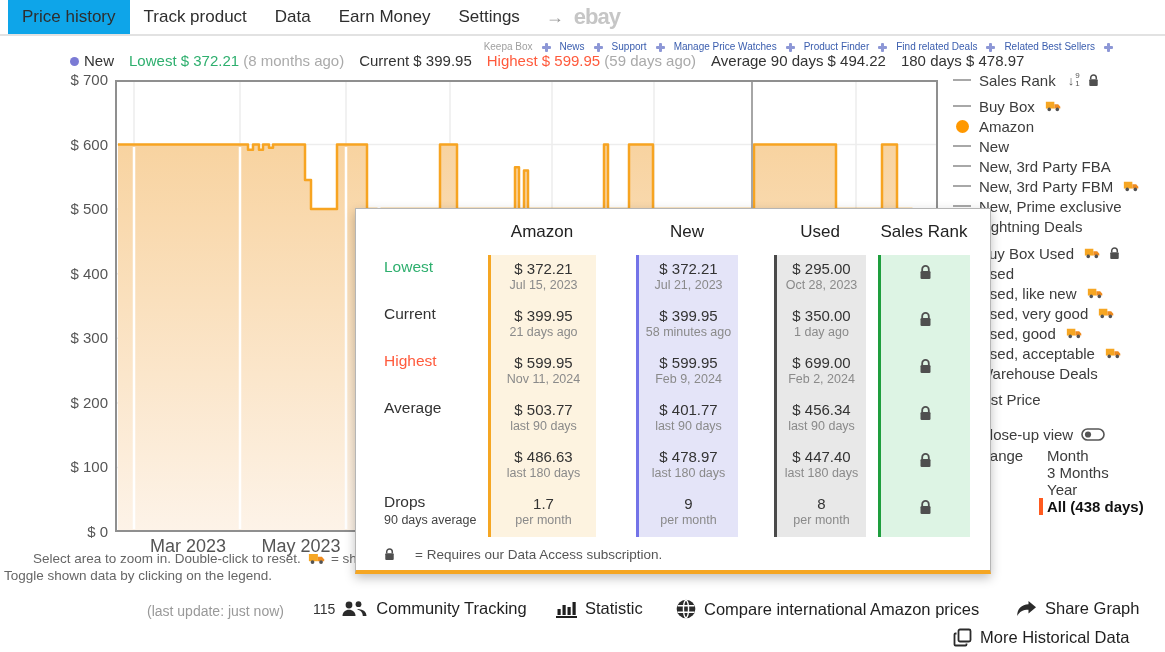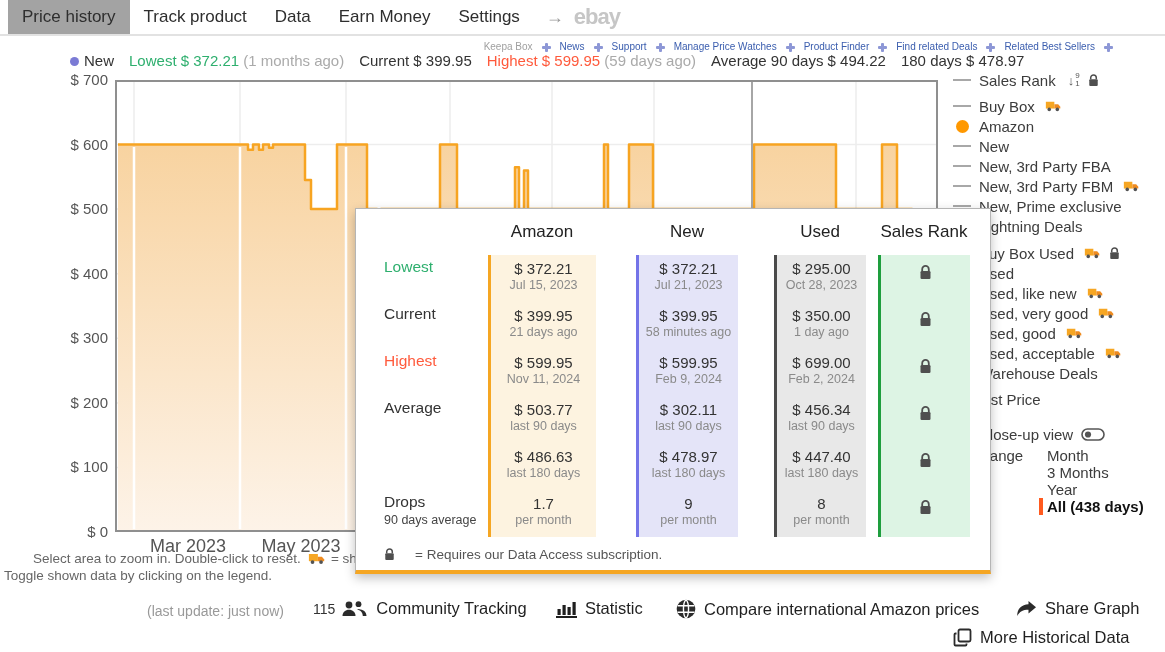--- a/index.html
+++ b/index.html
@@ -2,21 +2,21 @@
 <html><head>
 <meta charset="utf-8">
 <style>
   html,body{margin:0;padding:0;background:#fff;}
   body{width:1165px;height:652px;position:relative;overflow:hidden;
        font-family:"Liberation Sans","DejaVu Sans",sans-serif;color:#333;}
   
   .tabbar{position:absolute;left:0;top:8;width:1165px;display:flex;align-items:flex-end;
           border-bottom:2px solid #e2e2e2;padding-left:8px;box-sizing:border-box;}
   .tab{font-size:17px;color:#2e2e2e;padding:7px 14px;cursor:pointer;white-space:nowrap;}
-  .tab.active{background:#a3a3a3;}
+  .tab.active{background:#0ea5e9;}
   .tab-arrow{color:#9a9a9a;font-size:18px;padding:4px 8px 6px 12px;}
   .brand{color:#c6c6c6;font-size:22px;font-weight:bold;letter-spacing:-1px;padding:2px 10px 4px 2px;}
   
   .subnav{position:absolute;top:41px;right:52px;display:flex;align-items:flex-end;gap:9px;
           font-size:10px;white-space:nowrap;z-index:0;}
   .subnav .lnk{color:#3a5dae;cursor:pointer;}
   .subnav .lnk.muted{color:#a0a0a0;}
   .sep{position:relative;width:9px;height:9px;display:inline-block;}
   .sep::before{content:"";position:absolute;left:3px;top:0;width:3px;height:9px;background:#8d97d6;border-radius:1px;}
   .sep::after{content:"";position:absolute;left:0;top:3px;width:9px;height:3px;background:#8d97d6;border-radius:1px;}
@@ -103,21 +103,21 @@
   <span class="lnk">Product Finder</span>
     <span class="sep"></span>
   <span class="lnk">Find related Deals</span>
     <span class="sep"></span>
   <span class="lnk">Related Best Sellers</span>
     <span class="sep"></span>
 </div>
 
 <div class="stats">
   <span class="dark"><span class="dot"></span><span>New</span></span>
-  <span><span class="green"><span>Lowest</span> <span>$ 372.21</span></span> <span class="gray">(1 months ago)</span></span>
+  <span><span class="green"><span>Lowest</span> <span>$ 372.21</span></span> <span class="gray">(8 months ago)</span></span>
   <span class="dark">Current $ 399.95</span>
   <span><span class="red"><span>Highest</span> <span>$ 599.95</span></span> <span class="gray">(59 days ago)</span></span>
   <span class="dark">Average 90 days $ 494.22</span>
   <span class="dark">180 days $ 478.97</span>
 </div>
 
 <svg id="chart-svg" width="823" height="452">
   <defs>
     <linearGradient id="fillgrad" x1="0" y1="0" x2="0" y2="1">
       <stop offset="0" stop-color="#f8d3a0"></stop>
@@ -359,21 +359,21 @@
           </div>
         <div class="dcell">
             <div class="main">$ 399.95</div>
             <div class="sub">58 minutes ago</div>
           </div>
         <div class="dcell">
             <div class="main">$ 599.95</div>
             <div class="sub">Feb 9, 2024</div>
           </div>
         <div class="dcell">
-            <div class="main">$ 302.11</div>
+            <div class="main">$ 401.77</div>
             <div class="sub">last 90 days</div>
           </div>
         <div class="dcell">
             <div class="main">$ 478.97</div>
             <div class="sub">last 180 days</div>
           </div>
         <div class="dcell">
             <div class="main">9</div>
             <div class="sub">per month</div>
           </div>

